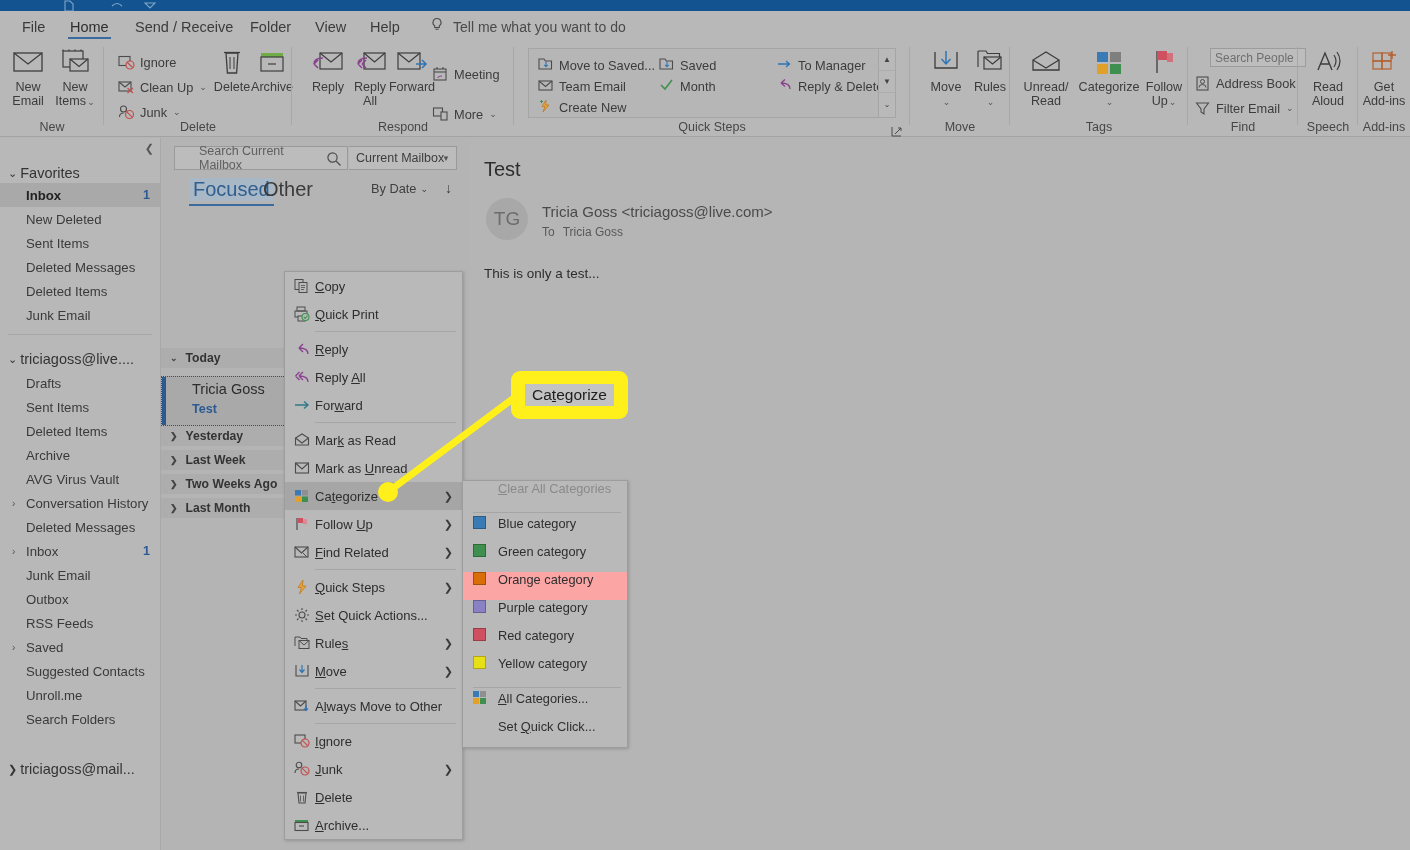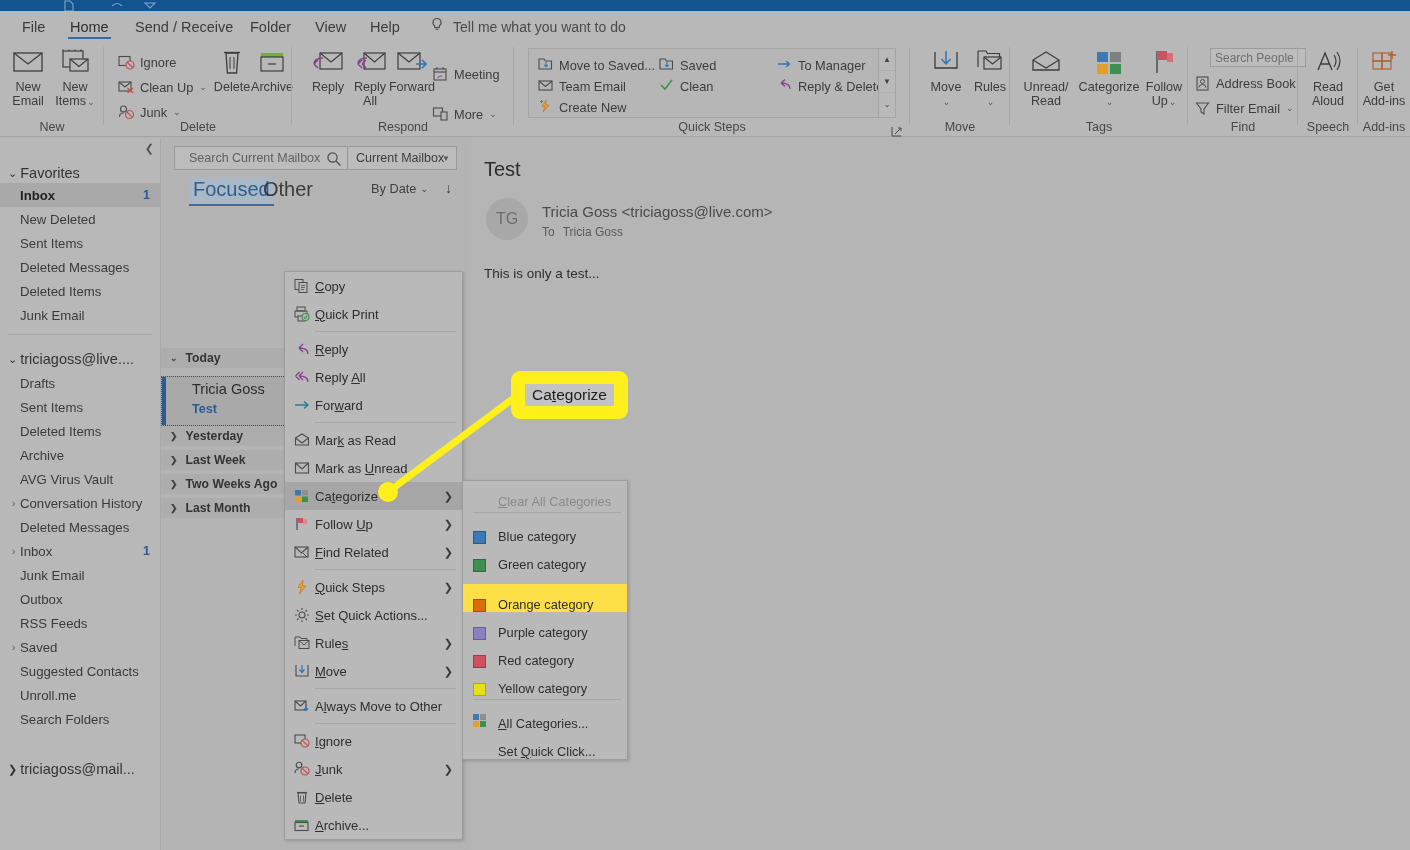--- a/index.html
+++ b/index.html
@@ -112,39 +112,39 @@
   .collapse-arrow {
     position: absolute; right: 6px; top: 4px; font-size: 11px; color: #555;
   }
   .fgroup {
     position: absolute; left: 8px; font-size: 14.5px; color: #333;
     display: flex; align-items: center; gap: 3px; white-space: nowrap;
   }
   .fitem {
     position: absolute; left: 0; width: 160px; height: 24px;
     display: flex; align-items: center; font-size: 13.2px; color: #3a3a3a;
-    padding-left: 20px; cursor: default;
+    padding-left: 26px; cursor: default;
   }
   .fitem.sel { background: #a9a9a9; font-weight: bold; color: #222; }
   .fitem .twist { position: absolute; left: 12px; font-size: 10px; color: #555; }
   .fitem .cnt {
     position: absolute; right: 10px; font-size: 12.5px;
     color: #2b5a93; font-weight: bold;
   }
   .fsep { position: absolute; left: 8px; width: 144px; height: 1px; background: #a6a6a6; }
 
   
   .listpane {
     position: absolute; left: 160px; top: 138px; width: 310px; height: 712px;
     background: #b4b4b4; border-left: 1px solid #a8a8a8;
   }
   .srchbox {
     position: absolute; left: 13px; top: 8px; width: 174px; height: 24px;
     border: 1px solid #9a9a9a; background: #bcbcbc;
-    display: flex; align-items: center; padding: 0 14px;
+    display: flex; align-items: center; padding: 0 24px;
     font-size: 12.5px; color: #5f5f5f;
   }
   .srchbox .mag { position: absolute; right: 5px; top: 4px; }
   .scope {
     position: absolute; left: 188px; top: 8px; width: 108px; height: 24px;
     border: 1px solid #9a9a9a; border-left: none; background: #bcbcbc;
     display: flex; align-items: center; padding: 0 7px;
     font-size: 12.5px; color: #3d3d3d;
   }
   .scope .ca { position: absolute; right: 6px; font-size: 8px; color: #555; }
@@ -179,21 +179,21 @@
   
   .readpane {
     position: absolute; left: 470px; top: 138px; width: 940px; height: 712px;
     background: #b5b5b5;
   }
   .rsubject { position: absolute; left: 14px; top: 20px; font-size: 20px; color: #2d2d2d; }
   .ravatar {
     position: absolute; left: 16px; top: 60px; width: 42px; height: 42px;
     border-radius: 50%; background: #a8a8a8;
     display: flex; align-items: center; justify-content: center;
-    font-size: 16px; color: #6d6d6d;
+    font-size: 19px; color: #6d6d6d;
   }
   .rsender { position: absolute; left: 72px; top: 65px; font-size: 15px; color: #4a4a4a; }
   .rto { position: absolute; left: 72px; top: 87px; font-size: 12px; color: #595959; display: flex; gap: 8px; }
   .rbody { position: absolute; left: 14px; top: 128px; font-size: 13.5px; color: #2d2d2d; }
 
   
   .ctxmenu {
     position: absolute; left: 284px; top: 271px; width: 179px;
     background: #b9b9b9; border: 1px solid #9d9d9d;
     box-shadow: 1px 1px 3px rgba(0,0,0,0.18);
@@ -209,24 +209,24 @@
   .ctxsep { height: 1px; background: #a6a6a6; margin: 3px 6px 3px 30px; }
   u { text-decoration: underline; }
 
   
   .submenu {
     position: absolute; left: 462px; top: 480px; width: 166px;
     background: #b9b9b9; border: 1px solid #9d9d9d;
     box-shadow: 1px 1px 3px rgba(0,0,0,0.18);
   }
   .subitem {
-    position: relative; height: 28px; display: flex; align-items: flex-end;
+    position: relative; height: 28px; display: flex; align-items: flex-start;
     padding-left: 10px; font-size: 12.8px; color: #2e2e2e; cursor: default;
   }
-  .subitem.hl { background: #fde047; margin-top: 12px; }
+  .subitem.hl { background: #fca5a5; }
   .subitem.dis { color: #8a8a8a; }
   .subitem .sw { width: 13px; height: 13px; min-width: 13px; margin-right: 12px; border: 1px solid rgba(0,0,0,0.25); }
   .subitem .noswatch { width: 13px; min-width: 13px; margin-right: 12px; }
   .subitem .ico4 { width: 13px; min-width: 13px; margin-right: 12px; }
   .subsep { height: 1px; background: #a6a6a6; margin: 3px 6px 3px 10px; }
 
   
   .callout-line { position: absolute; left: 0; top: 0; width: 1410px; height: 850px; pointer-events: none; }
   .callout {
     position: absolute; left: 511px; top: 371px; width: 117px; height: 48px;
@@ -460,21 +460,21 @@
               </svg>
           </span>
             <span>Saved</span>
         </div>
         <div class="qsitem" style="left:130px; top:29px">
           <span>
             <svg width="15" height="14" viewBox="0 0 15 14">
                 <path d="M2 7 L6 11 L13 2" fill="none" stroke="#3f9050" stroke-width="1.6"></path>
               </svg>
           </span>
-            <span>Clean</span>
+            <span>Month</span>
         </div>
         <div class="qsitem" style="left:248px; top:8px">
           <span>
             <svg width="15" height="14" viewBox="0 0 15 14">
                 <path d="M1 7 h11 M9 4 l3.5 3 -3.5 3" fill="none" stroke="#2e75b6" stroke-width="1.3"></path>
               </svg>
           </span>
             <span>To Manager</span>
         </div>
         <div class="qsitem" style="left:248px; top:29px">

